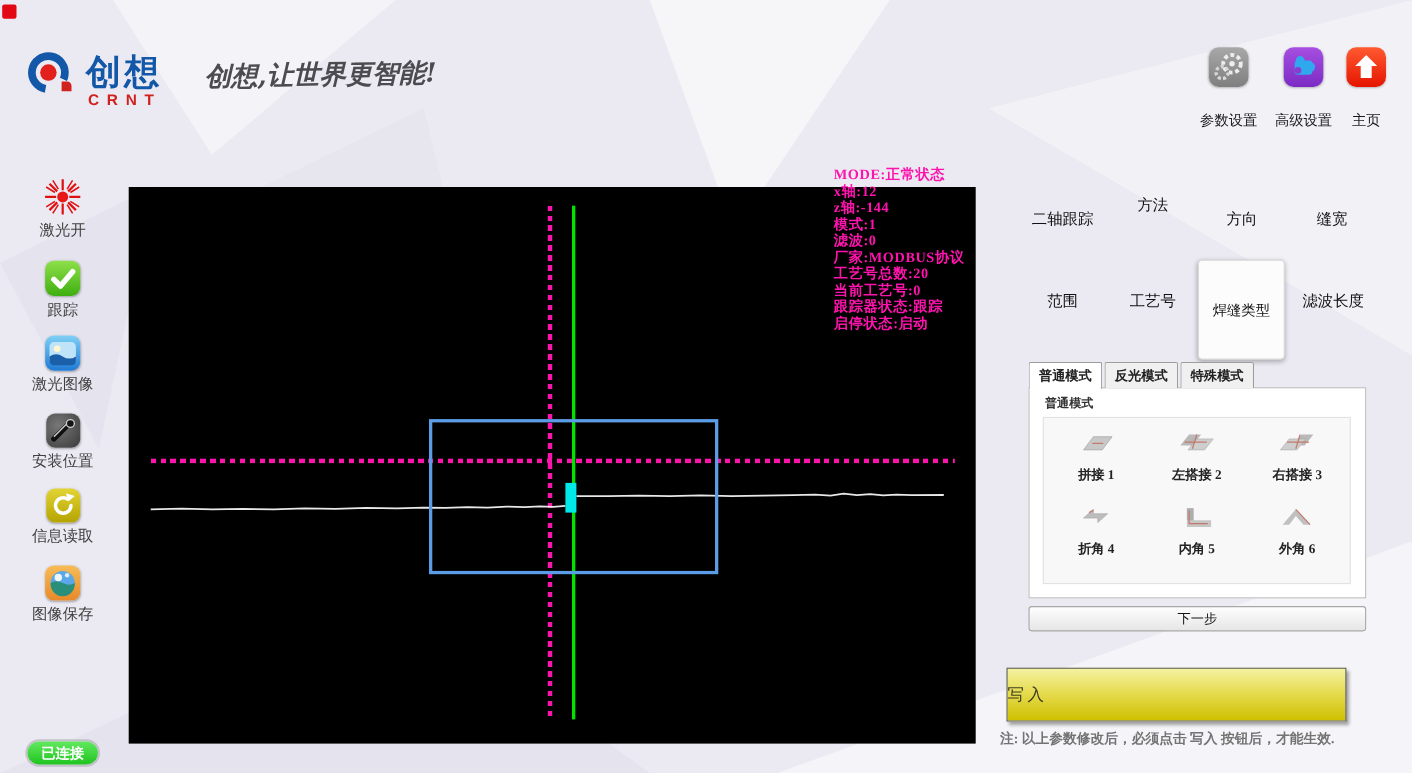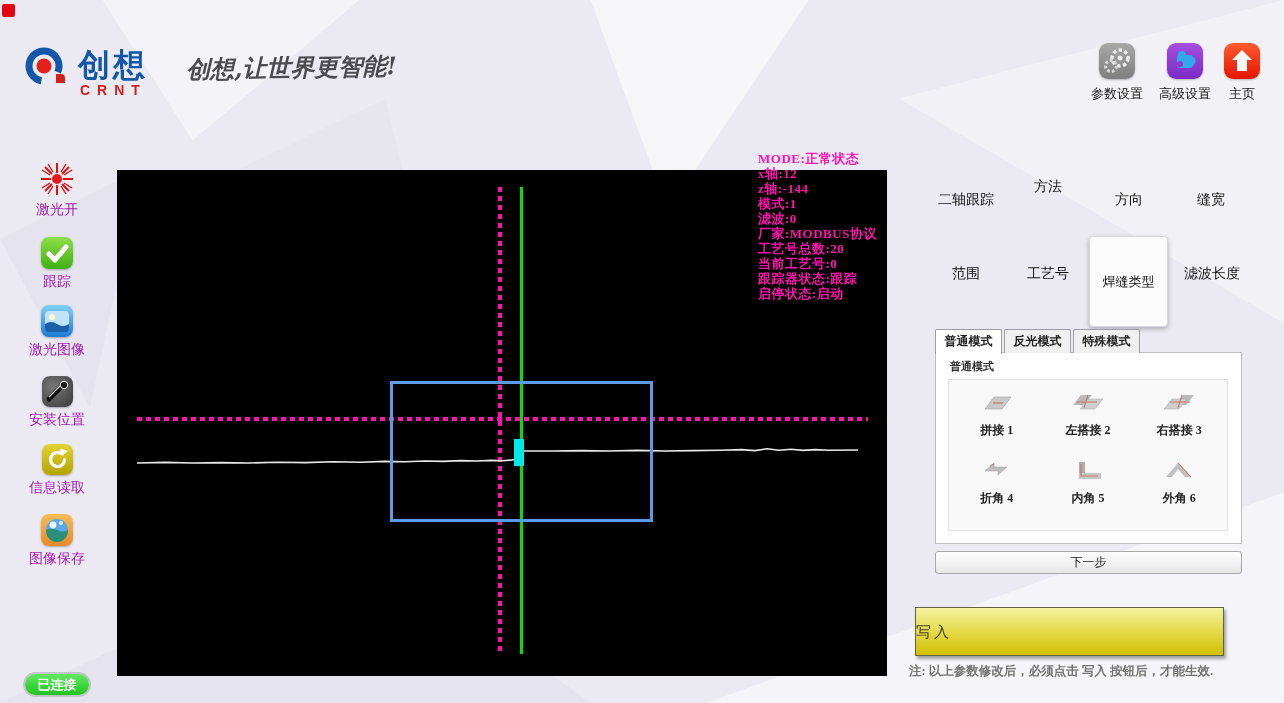--- a/index.html
+++ b/index.html
@@ -26,29 +26,29 @@
   .redmark { left:2px; top:4px; width:13px; height:13px; background:#e30613; border-radius:2px; }
 
   
   .brand-name { left:78px; top:44px; font-size:32px; font-weight:bold; color:#1257a8; letter-spacing:3px; }
   .brand-sub  { left:80px; top:82px; font-size:14px; font-weight:bold; color:#d0211e; letter-spacing:7px; }
   .slogan { left:186px; top:52px; font-size:24px; font-weight:bold; color:#4b4b50;
             font-family:"DejaVu Serif", serif; font-style:italic; transform:rotate(-1deg); }
 
   .hnav { top:43px; width:72px; text-align:center; cursor:pointer; }
   .hnav .ic { width:36px; height:36px; margin:0 auto; border-radius:9px; position:relative; box-shadow:0 1px 2px rgba(0,0,0,.25); }
-  .hnav .lb { margin-top:6px; font-size:13px; color:#1a1a1a; }
+  .hnav .lb { margin-top:22px; font-size:13px; color:#1a1a1a; }
   .ic-gear   { background:linear-gradient(#a8a8a8,#7f7f7f); }
   .ic-puzzle { background:linear-gradient(#a64fe0,#7b2bc4); }
   .ic-home   { background:linear-gradient(#ff5a30,#e51500); }
 
   
   .snav { left:17px; width:80px; text-align:center; cursor:pointer; }
   .snav .ic { margin:0 auto; border-radius:8px; position:relative; }
-  .snav .lb { font-size:14px; color:#a21caf; margin-top:4px; }
+  .snav .lb { font-size:14px; color:#404040; margin-top:4px; }
   .ic-check { width:32px; height:32px; background:linear-gradient(#8ee04a,#3fae11); box-shadow:0 1px 2px rgba(0,0,0,.3); }
   .ic-img   { width:32px; height:32px; background:linear-gradient(#7fd0f5,#1f7ad4); box-shadow:0 1px 2px rgba(0,0,0,.3); }
   .ic-tool  { width:31px; height:31px; background:radial-gradient(circle at 35% 35%, #777, #3a3a3a); box-shadow:0 1px 2px rgba(0,0,0,.3); }
   .ic-read  { width:31px; height:31px; background:linear-gradient(#e2d435,#b5a400); box-shadow:0 1px 2px rgba(0,0,0,.3); }
   .ic-save  { width:32px; height:32px; background:linear-gradient(#f6bc57,#e8892a); box-shadow:0 1px 2px rgba(0,0,0,.3); }
 
   
   .canvas { left:117px; top:170px; width:770px; height:506px; background:#000; }
   .vline-dot { position:absolute; left:381px; top:17px; width:4px; height:466px;
     background:repeating-linear-gradient(to bottom,#ff13ad 0 5px,transparent 5px 9px); }

